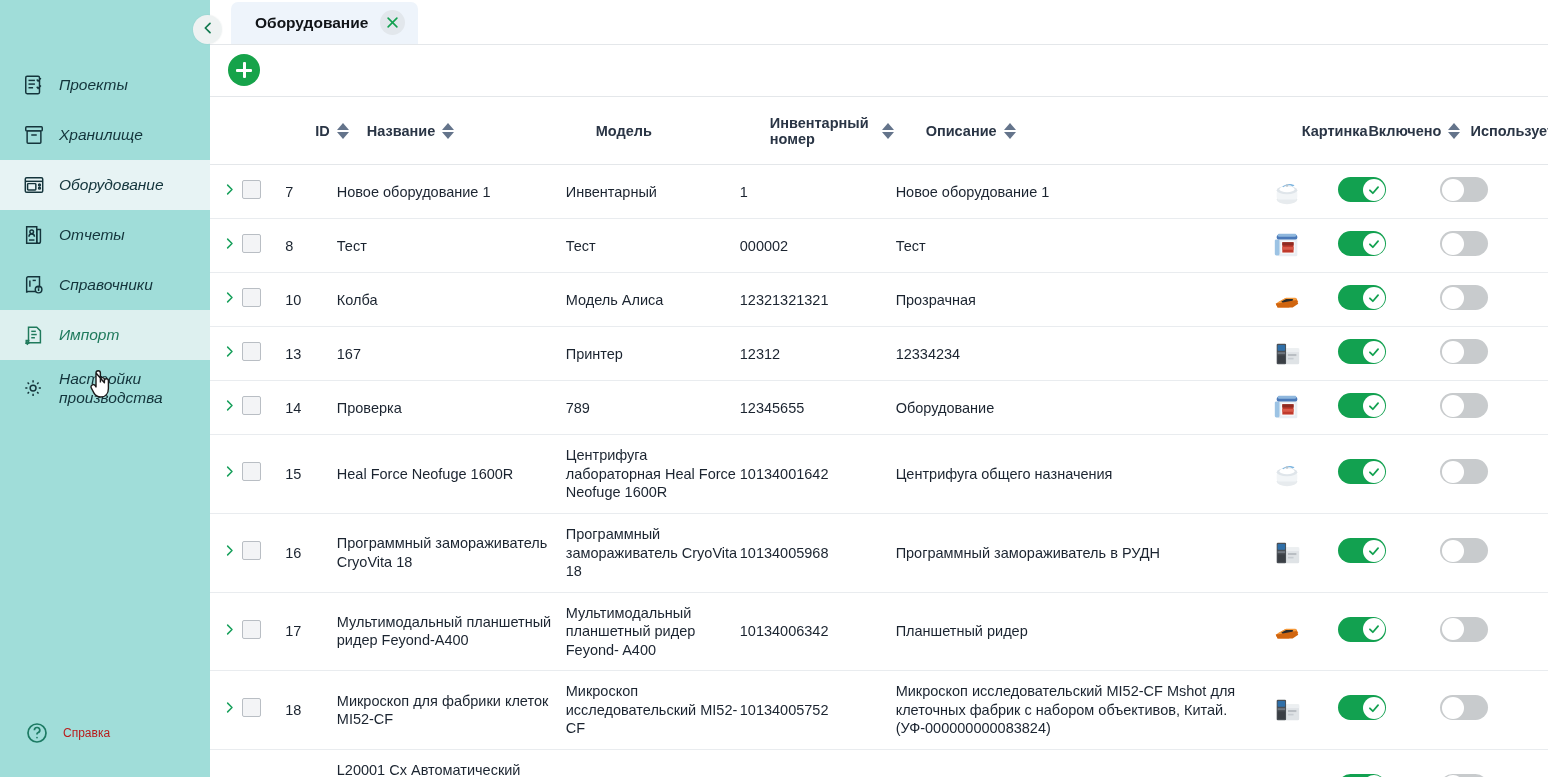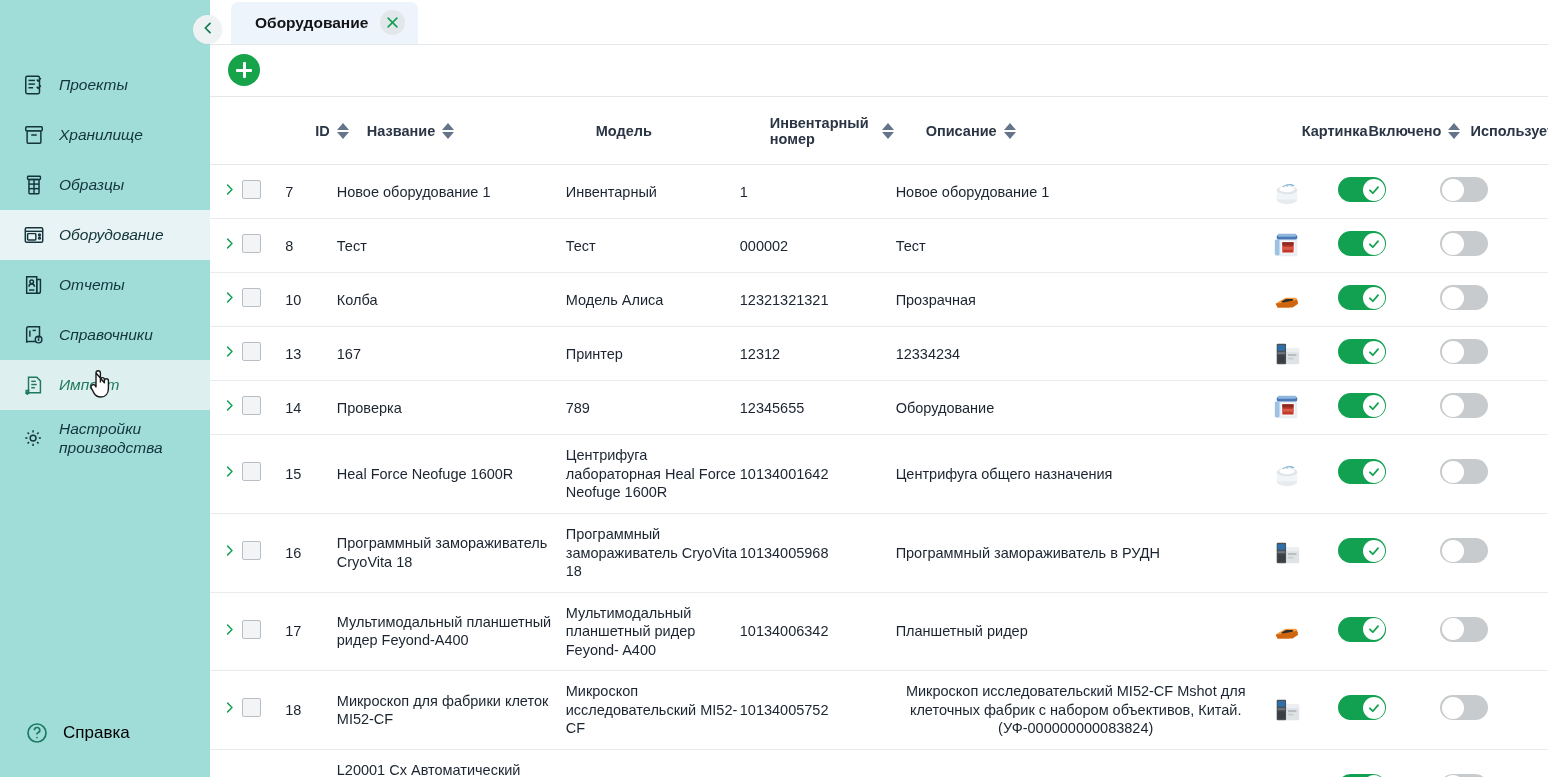--- a/index.html
+++ b/index.html
@@ -51,22 +51,22 @@
   .nav-item.hovered { background: #ddf0ef; color: #1f7a5c; }
   .nav-item.hovered svg { stroke: #1f7a5c; }
   .nav-item.two-line { height: 58px; line-height: 1.2; }
   .nav-item.two-line .nav-label { white-space: pre-line; }
 
   .sidebar-footer { position: absolute; bottom: 22px; left: 0; width: 100%; }
   .foot-item {
     display: flex; align-items: center; gap: 13px;
     padding-left: 24px;
     min-height: 44px;
-    color: #000000;
-    font-size: 17px;
+    color: #b91c1c;
+    font-size: 12px;
     cursor: pointer;
   }
   .foot-item .nav-ico { width: 26px; flex: 0 0 26px; display:flex; align-items:center; justify-content:center; }
   .foot-item .foot-label { white-space: pre-line; line-height: 1.18; }
 
   
   .collapse-btn {
     position: absolute;
     left: 193px; top: 15px;
     width: 29px; height: 29px;
@@ -226,32 +226,20 @@
         <span class="nav-ico">
           <svg width="22" height="22" viewBox="0 0 24 24" fill="none" stroke="#14343b" stroke-width="1.6">
             <rect x="3" y="3" width="18" height="4.5" rx="1"></rect>
             <rect x="4.5" y="7.5" width="15" height="13.5" rx="1"></rect>
             <line x1="9" y1="12" x2="15" y2="12"></line>
           </svg>
         </span>
         <span class="nav-label">Хранилище</span>
       </div>
 
-      <div class="nav-item">
-        <span class="nav-ico">
-          <svg width="22" height="22" viewBox="0 0 24 24" fill="none" stroke="#14343b" stroke-width="1.6">
-            <rect x="5" y="2.5" width="14" height="3.5" rx="0.8"></rect>
-            <rect x="6.5" y="6" width="11" height="15.5" rx="1"></rect>
-            <line x1="6.5" y1="11" x2="17.5" y2="11"></line>
-            <line x1="6.5" y1="16" x2="17.5" y2="16"></line>
-            <line x1="12" y1="6" x2="12" y2="21.5"></line>
-          </svg>
-        </span>
-        <span class="nav-label">Образцы</span>
-      </div>
 
       <div class="nav-item active">
         <span class="nav-ico">
           <svg width="22" height="22" viewBox="0 0 24 24" fill="none" stroke="#14343b" stroke-width="1.6">
             <rect x="2.5" y="4" width="19" height="16" rx="1.5"></rect>
             <line x1="2.5" y1="8" x2="21.5" y2="8"></line>
             <rect x="5" y="10.5" width="9" height="7" rx="0.8"></rect>
             <circle cx="18" cy="12" r="1"></circle>
               <circle cx="18" cy="15.5" r="1"></circle>
           </svg>
@@ -700,21 +688,21 @@
        <span class="chevron">
          <svg width="15" height="15" viewBox="0 0 24 24" fill="none" stroke="#18a05c" stroke-width="2.4" stroke-linecap="round" stroke-linejoin="round">
            <polyline points="9,5 16,12 9,19"></polyline>
          </svg></span></td>
      <td>
        <span class="rowchk"></span></td>
      <td>18</td>
      <td>Микроскоп для фабрики клеток MI52-CF</td>
      <td style="padding-left:14px;">Микроскоп исследовательский MI52-CF</td>
      <td>10134005752</td>
-     <td style="padding-right:16px;text-align:center;">Микроскоп исследовательский MI52-CF Mshot для клеточных фабрик с набором объективов, Китай. (УФ-000000000083824)</td>
+     <td style="padding-right:16px;">Микроскоп исследовательский MI52-CF Mshot для клеточных фабрик с набором объективов, Китай. (УФ-000000000083824)</td>
      <td>
                 <svg class="thumb" viewBox="0 0 32 32">
     <rect x="14" y="10" width="15" height="17" rx="1.5" fill="#dfe3e6"></rect>
     <rect x="14" y="10" width="15" height="4" fill="#eceff1"></rect>
     <rect x="5" y="5" width="10" height="22" rx="1.2" fill="#4a4f55"></rect>
     <rect x="6" y="6.5" width="8" height="6" rx="0.8" fill="#2f6fa8"></rect>
     <rect x="6" y="14" width="8" height="2" fill="#6e757d"></rect>
     <rect x="6" y="17.5" width="8" height="8" fill="#3a3f45"></rect>
     <rect x="17" y="16" width="9" height="2.2" fill="#b9bec3"></rect>
     <rect x="17" y="20" width="6" height="1.8" fill="#c7ccd1"></rect>

